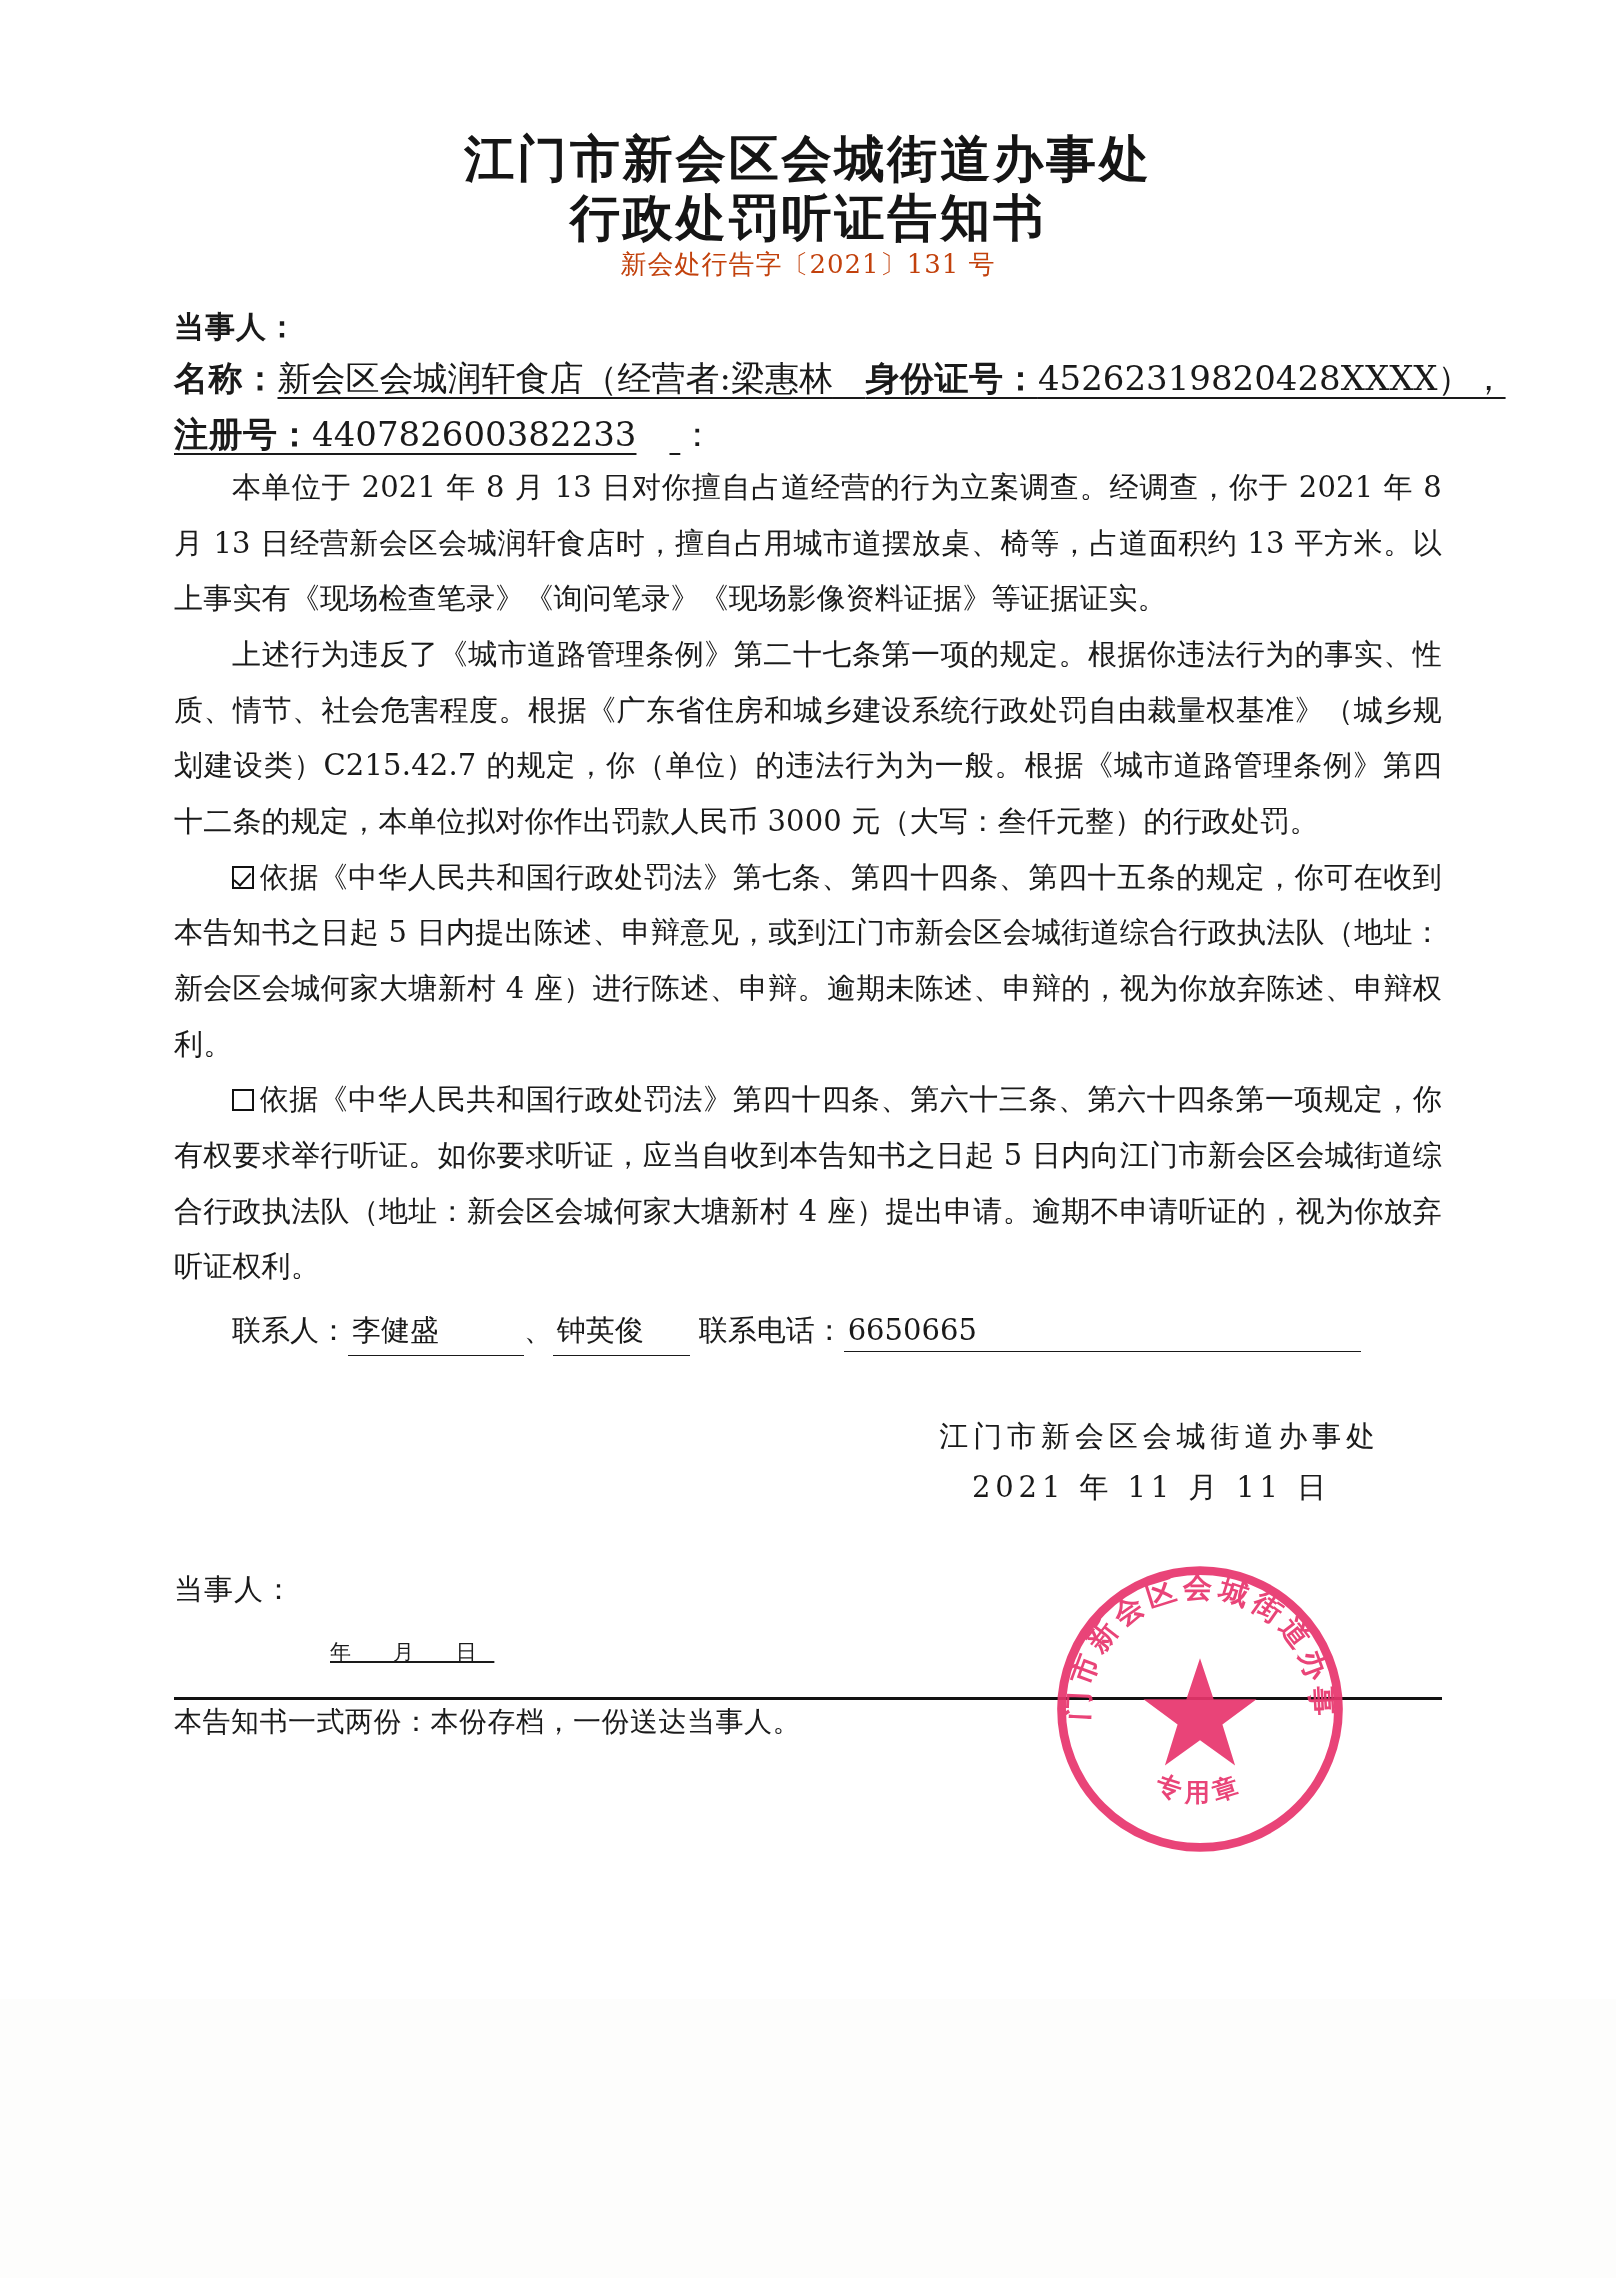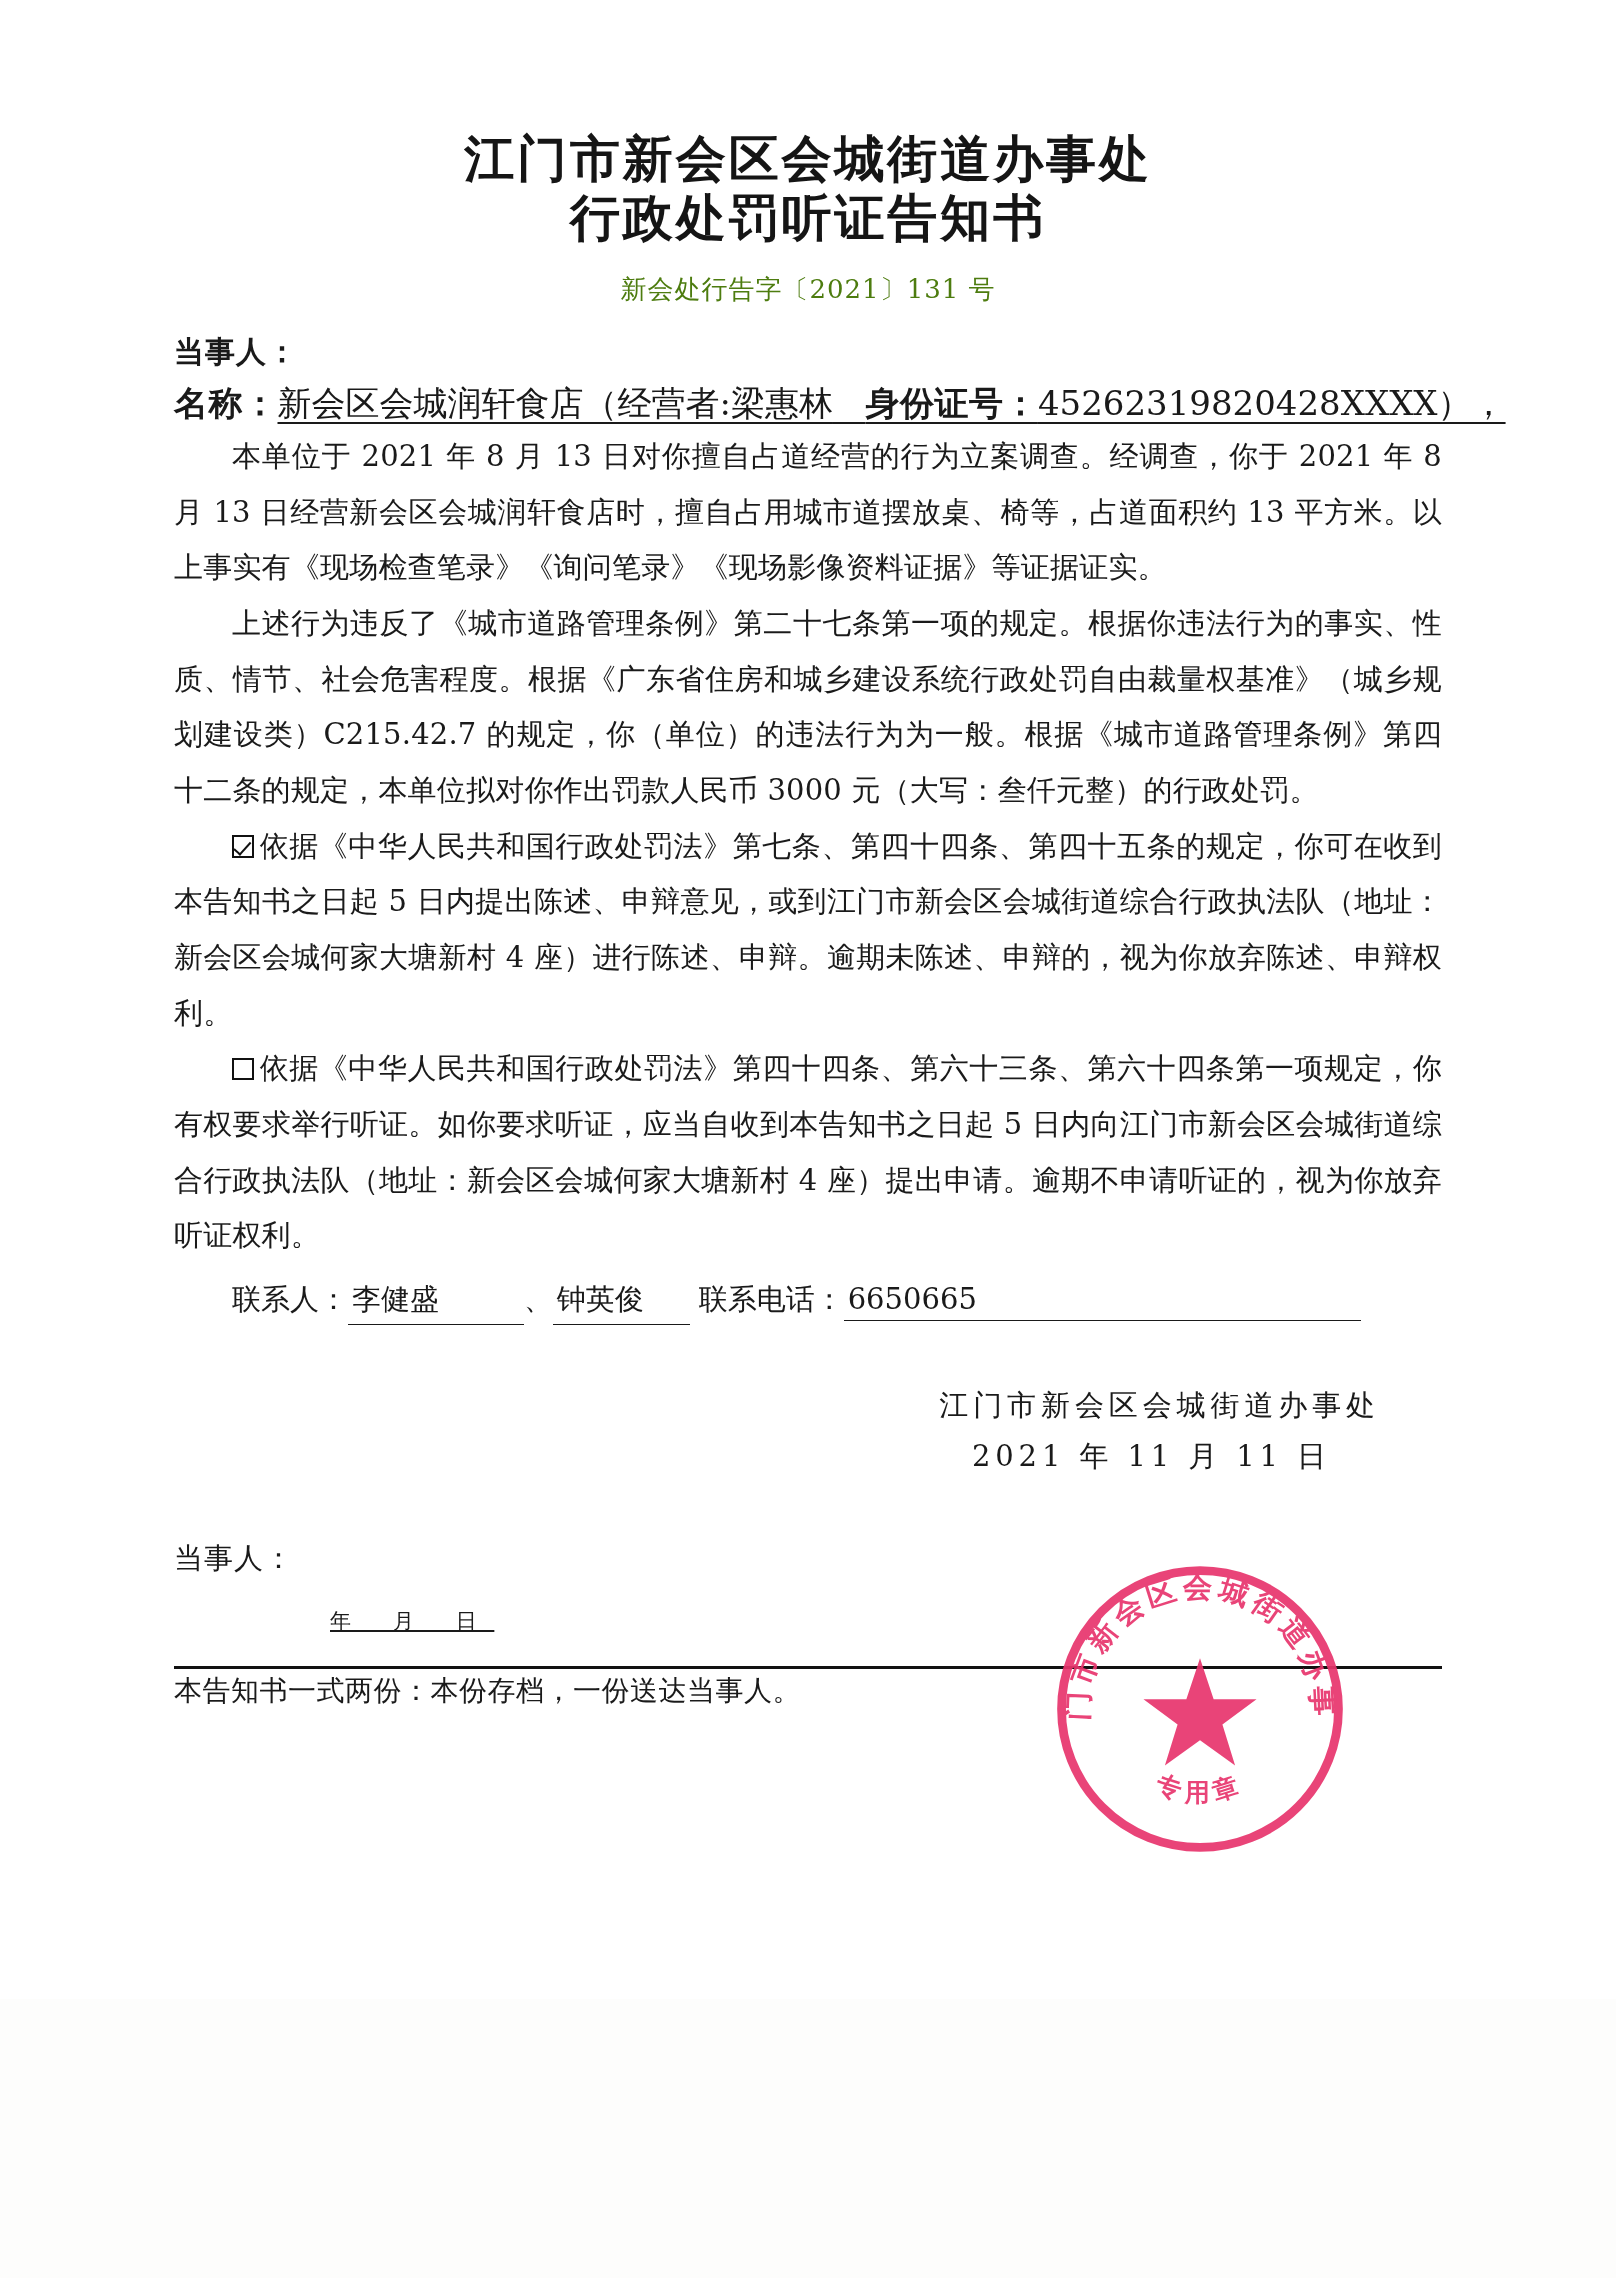--- a/index.html
+++ b/index.html
@@ -43,23 +43,22 @@
     letter-spacing: 2.9px;
     line-height: 1.18;
     color: #151515;
     font-family: "DejaVu Serif", "Liberation Serif", serif;
   }
   .title-1 { margin-top: 129px; }
   .title-2 { margin-top: 0; }
   .doc-no {
     text-align: center;
     font-size: 26px;
-    margin-top: 25px;
     letter-spacing: 1px;
-    color: #4d7c0f;
+    color: #c2410c;
   }
 
   
   .party-label {
     font-size: 30px;
     font-weight: bold;
     margin-top: 25px;
     letter-spacing: 1px;
   }
   .field-line {
@@ -210,20 +209,23 @@
     <div class="title-main title-1">江门市新会区会城街道办事处</div>
     <div class="title-main title-2">行政处罚听证告知书</div>
     <div class="doc-no">新会处行告字〔2021〕131 号</div>
 
     <div class="party-label">当事人：</div>
 
     <div class="field-line">
       <span class="field-key">名称：</span><span class="u">新会区会城润轩食店（经营者:梁惠林</span><span class="u">&nbsp;&nbsp;&nbsp;</span><span class="u field-key">身份证号：</span><span class="u">45262319820428XXXX），</span>
     </div>
 
+    <div class="field-line">
+      <span class="u field-key">注册号：</span><span class="u u-pad">440782600382233</span><span class="u">&nbsp;</span><span>：</span>
+    </div>
 
     <p class="body">本单位于 2021 年 8 月 13 日对你擅自占道经营的行为立案调查。经调查，你于 2021 年 8 月 13 日经营新会区会城润轩食店时，擅自占用城市道摆放桌、椅等，占道面积约 13 平方米。以上事实有《现场检查笔录》《询问笔录》《现场影像资料证据》等证据证实。</p>
 
     <p class="body">上述行为违反了《城市道路管理条例》第二十七条第一项的规定。根据你违法行为的事实、性质、情节、社会危害程度。根据《广东省住房和城乡建设系统行政处罚自由裁量权基准》（城乡规划建设类）C215.42.7 的规定，你（单位）的违法行为为一般。根据《城市道路管理条例》第四十二条的规定，本单位拟对你作出罚款人民币 3000 元（大写：叁仟元整）的行政处罚。</p>
 
     <p class="body">
       <span class="checkbox checked"></span><span>依据《中华人民共和国行政处罚法》第七条、第四十四条、第四十五条的规定，你可在收到本告知书之日起 5 日内提出陈述、申辩意见，或到江门市新会区会城街道综合行政执法队（地址：新会区会城何家大塘新村 4 座）进行陈述、申辩。逾期未陈述、申辩的，视为你放弃陈述、申辩权利。</span>
     </p>
 
     <p class="body">

